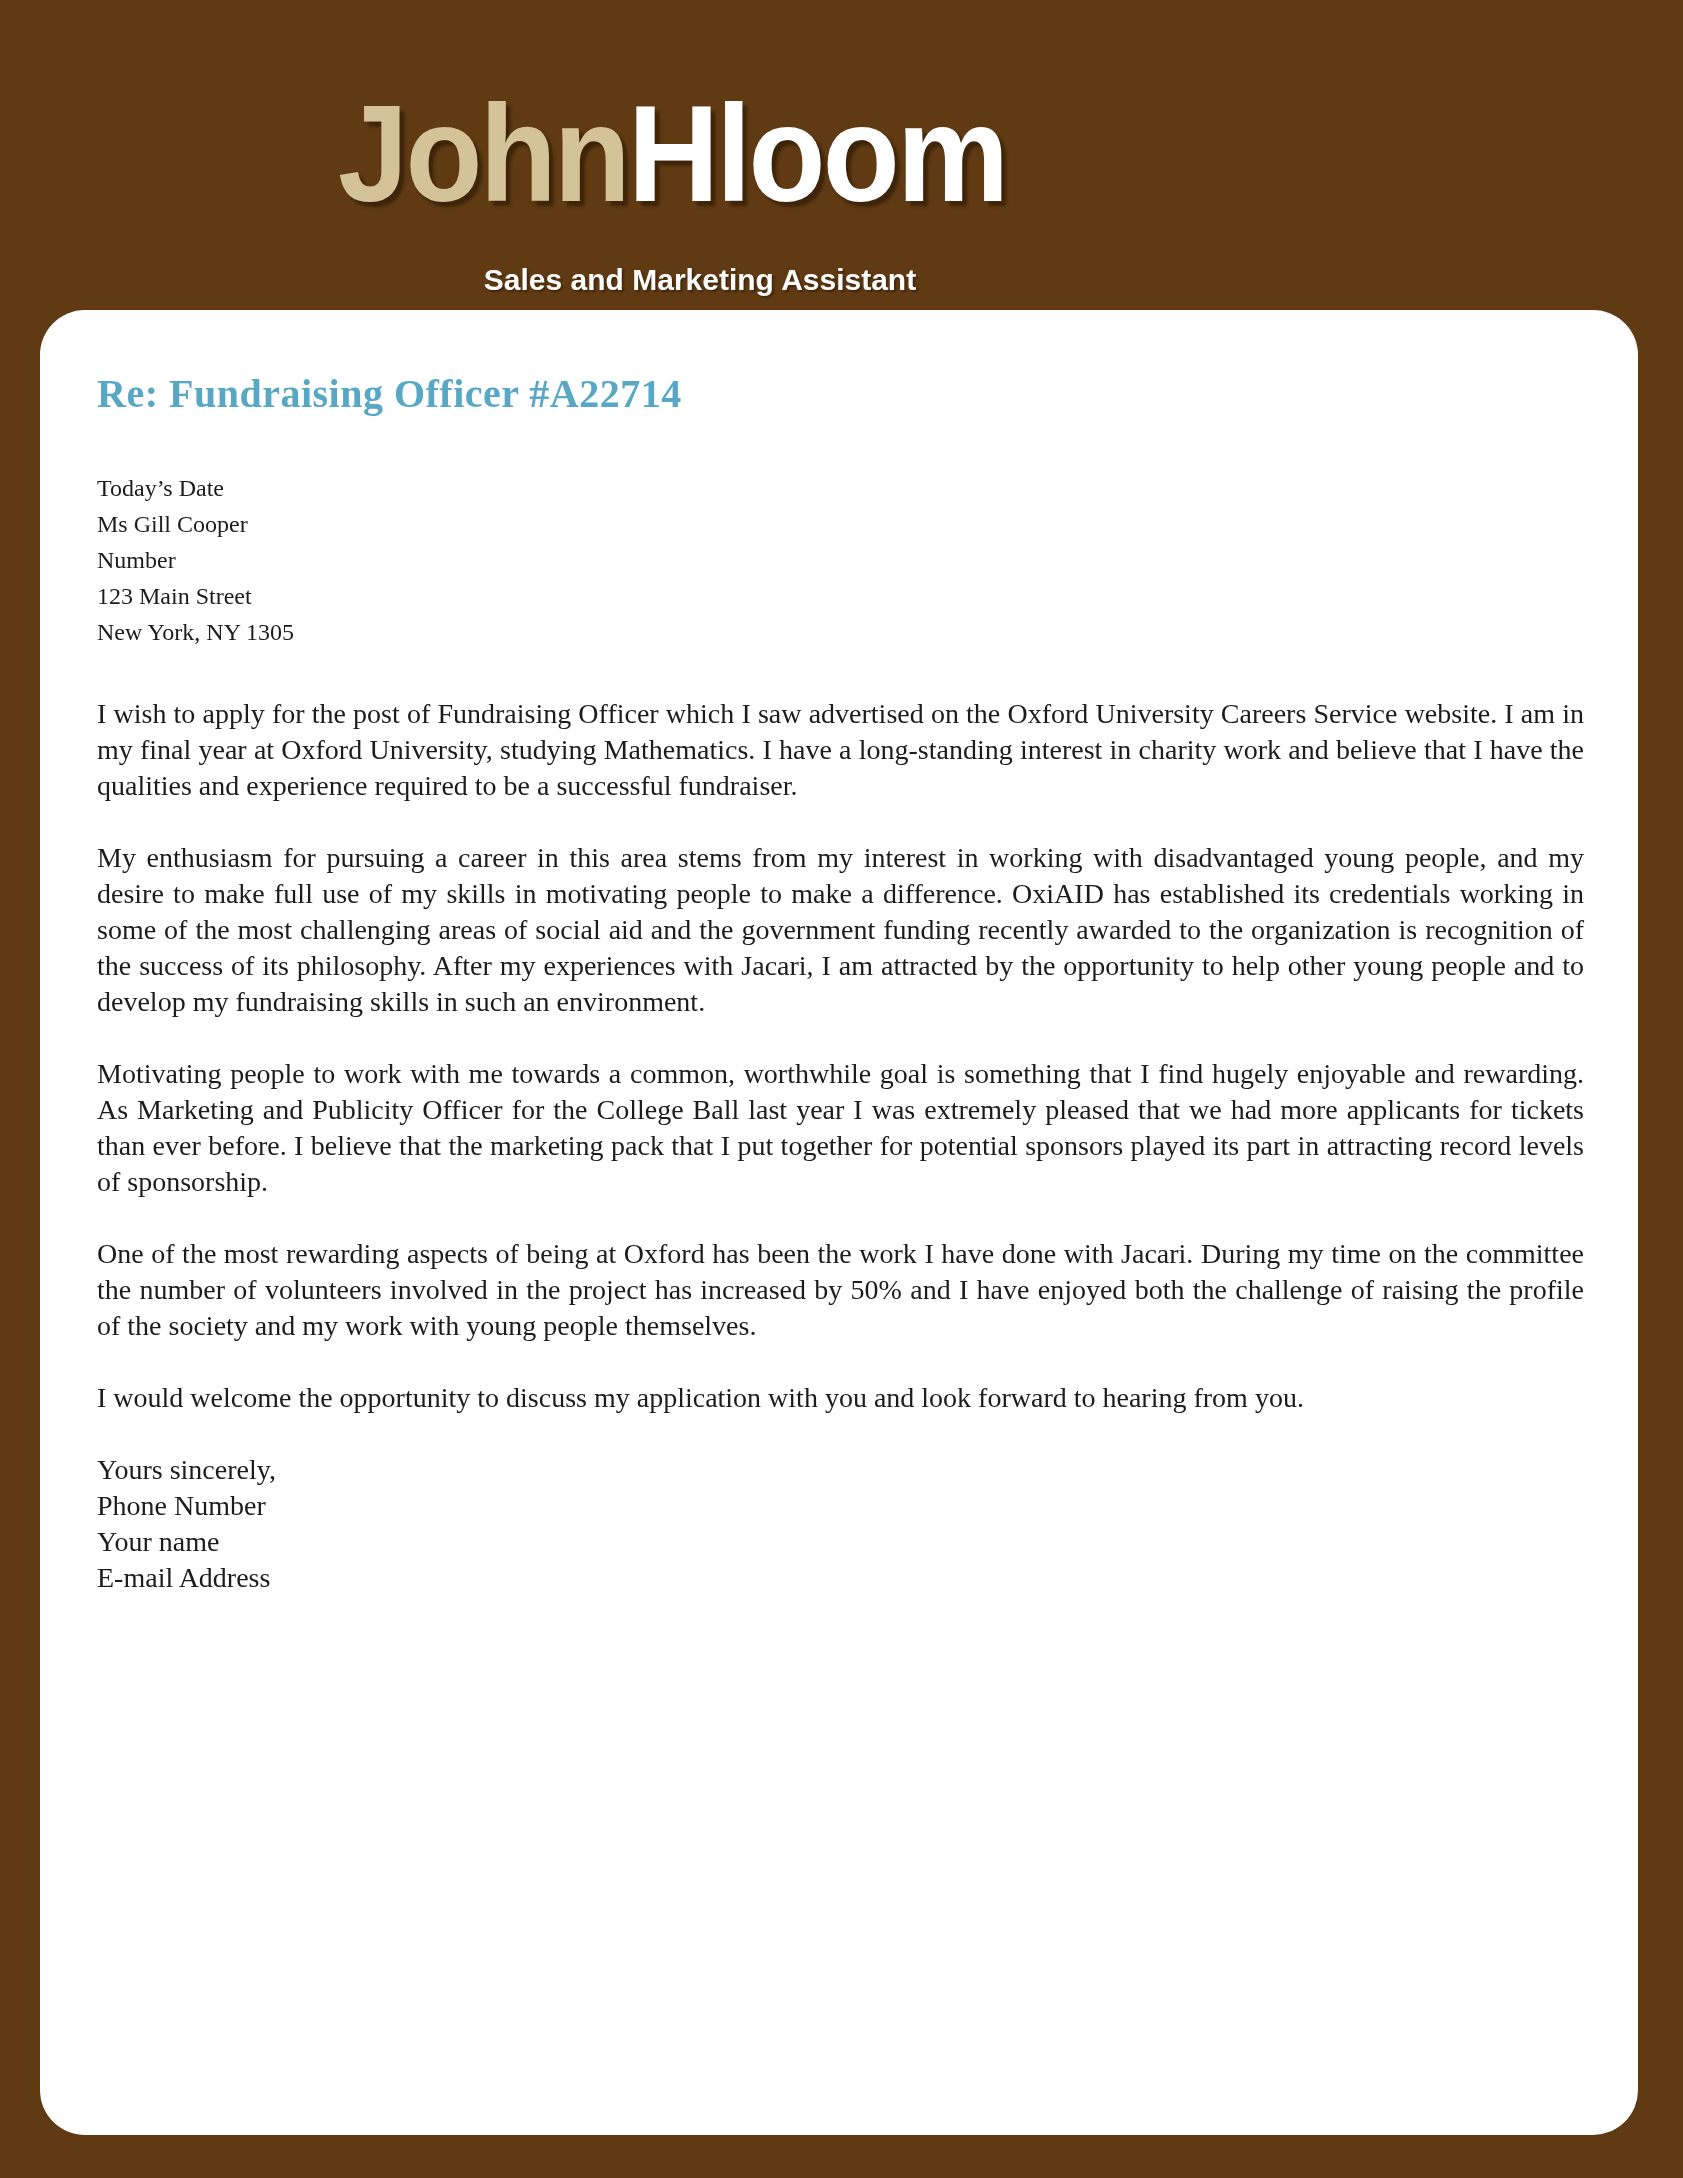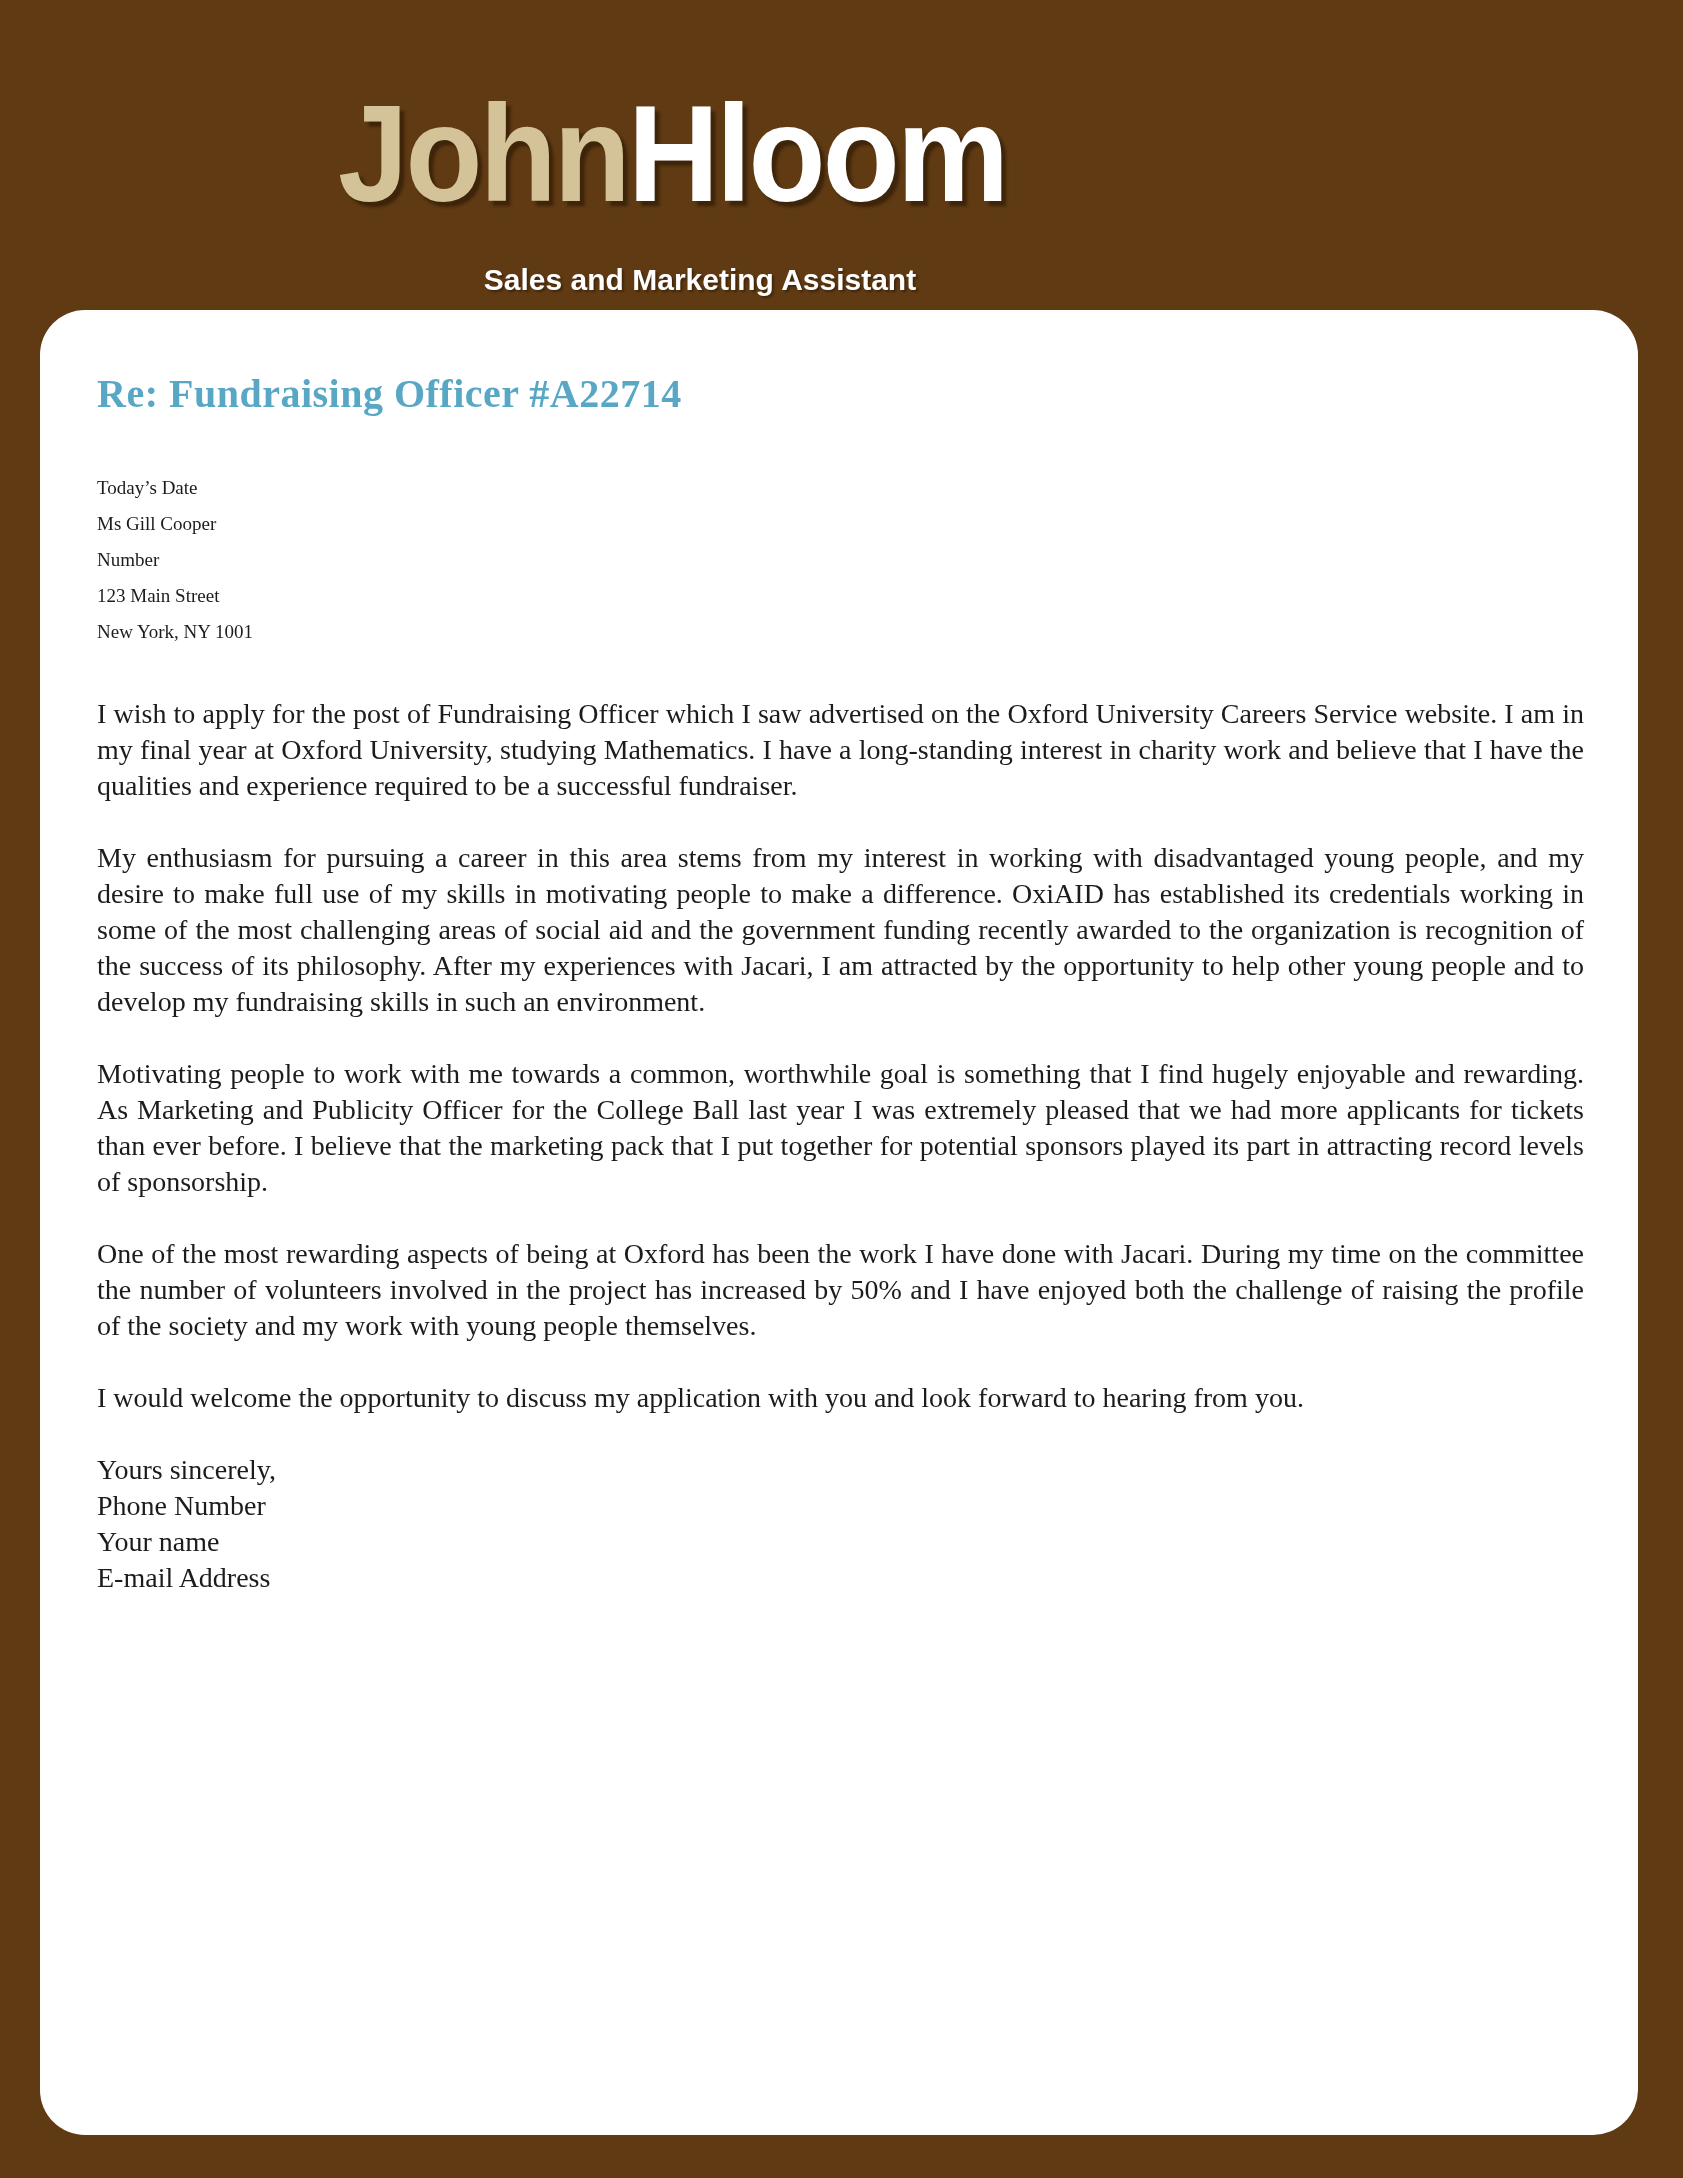--- a/index.html
+++ b/index.html
@@ -66,21 +66,21 @@
   }
   .subject {
     margin-top: 60px;
     font-size: 40px;
     font-weight: bold;
     color: var(--subject-color);
     letter-spacing: 0.5px;
   }
   .recipient {
     margin-top: 53px;
-    font-size: 19px;
+    font-size: 24px;
     line-height: 36px;
     color: var(--body-text-color);
   }
   .body-paragraphs { margin-top: 46px; }
   .body-paragraphs p {
     font-size: 28px;
     line-height: 36px;
     color: var(--body-text-color);
     text-align: justify;
     margin-bottom: 36px;
@@ -102,21 +102,21 @@
 
 <div class="card">
 
   <div class="subject">Re: Fundraising Officer #A22714</div>
 
   <div class="recipient">
     <div>Today’s Date</div>
     <div>Ms Gill Cooper</div>
     <div>Number</div>
     <div>123 Main Street</div>
-    <div>New York, NY 1001</div>
+    <div>New York, NY 1305</div>
   </div>
 
   <div class="body-paragraphs">
     <p>I wish to apply for the post of Fundraising Officer which I saw advertised on the Oxford University Careers Service website. I am in my final year at Oxford University, studying Mathematics. I have a long-standing interest in charity work and believe that I have the qualities and experience required to be a successful fundraiser.</p>
     <p>My enthusiasm for pursuing a career in this area stems from my interest in working with disadvantaged young people, and my desire to make full use of my skills in motivating people to make a difference. OxiAID has established its credentials working in some of the most challenging areas of social aid and the government funding recently awarded to the organization is recognition of the success of its philosophy. After my experiences with Jacari, I am attracted by the opportunity to help other young people and to develop my fundraising skills in such an environment.</p>
     <p>Motivating people to work with me towards a common, worthwhile goal is something that I find hugely enjoyable and rewarding. As Marketing and Publicity Officer for the College Ball last year I was extremely pleased that we had more applicants for tickets than ever before. I believe that the marketing pack that I put together for potential sponsors played its part in attracting record levels of sponsorship.</p>
     <p>One of the most rewarding aspects of being at Oxford has been the work I have done with Jacari. During my time on the committee the number of volunteers involved in the project has increased by 50% and I have enjoyed both the challenge of raising the profile of the society and my work with young people themselves.</p>
     <p>I would welcome the opportunity to discuss my application with you and look forward to hearing from you.</p>
   </div>
 

